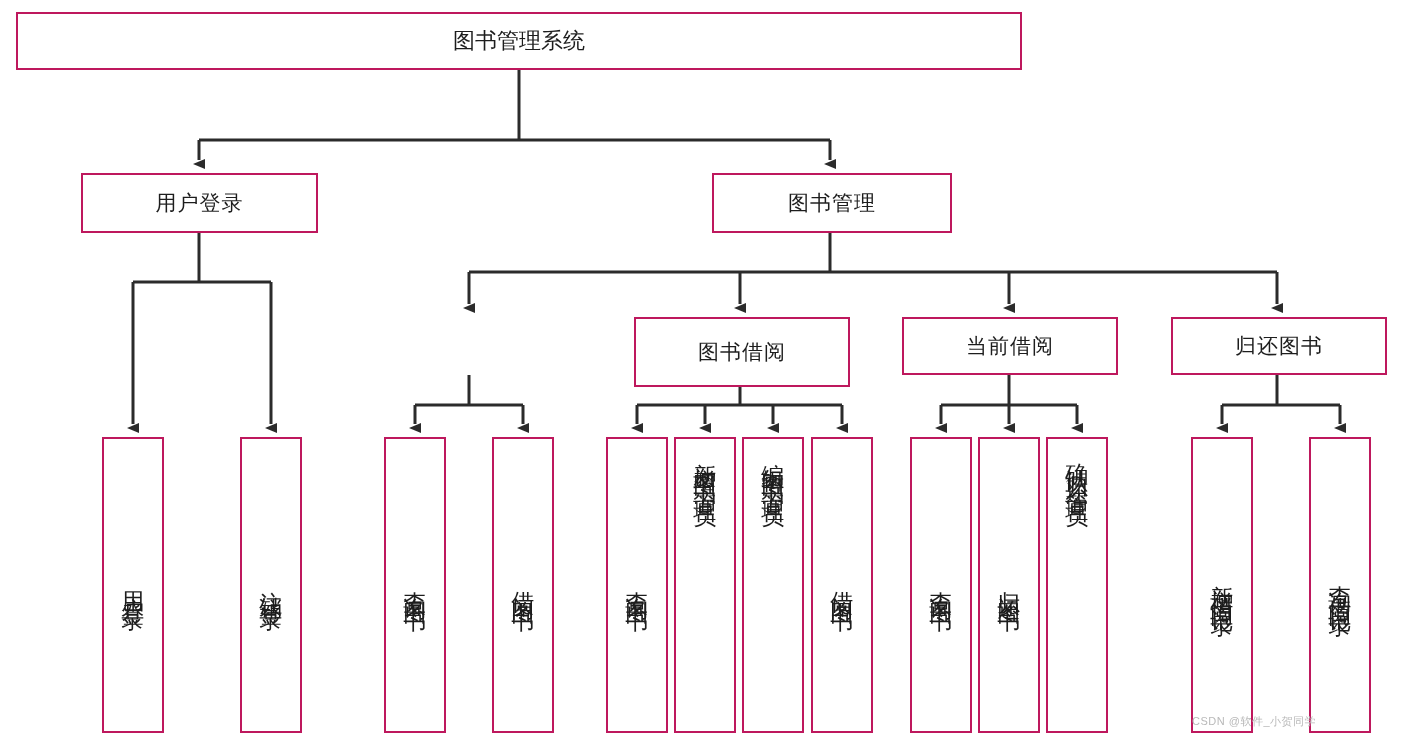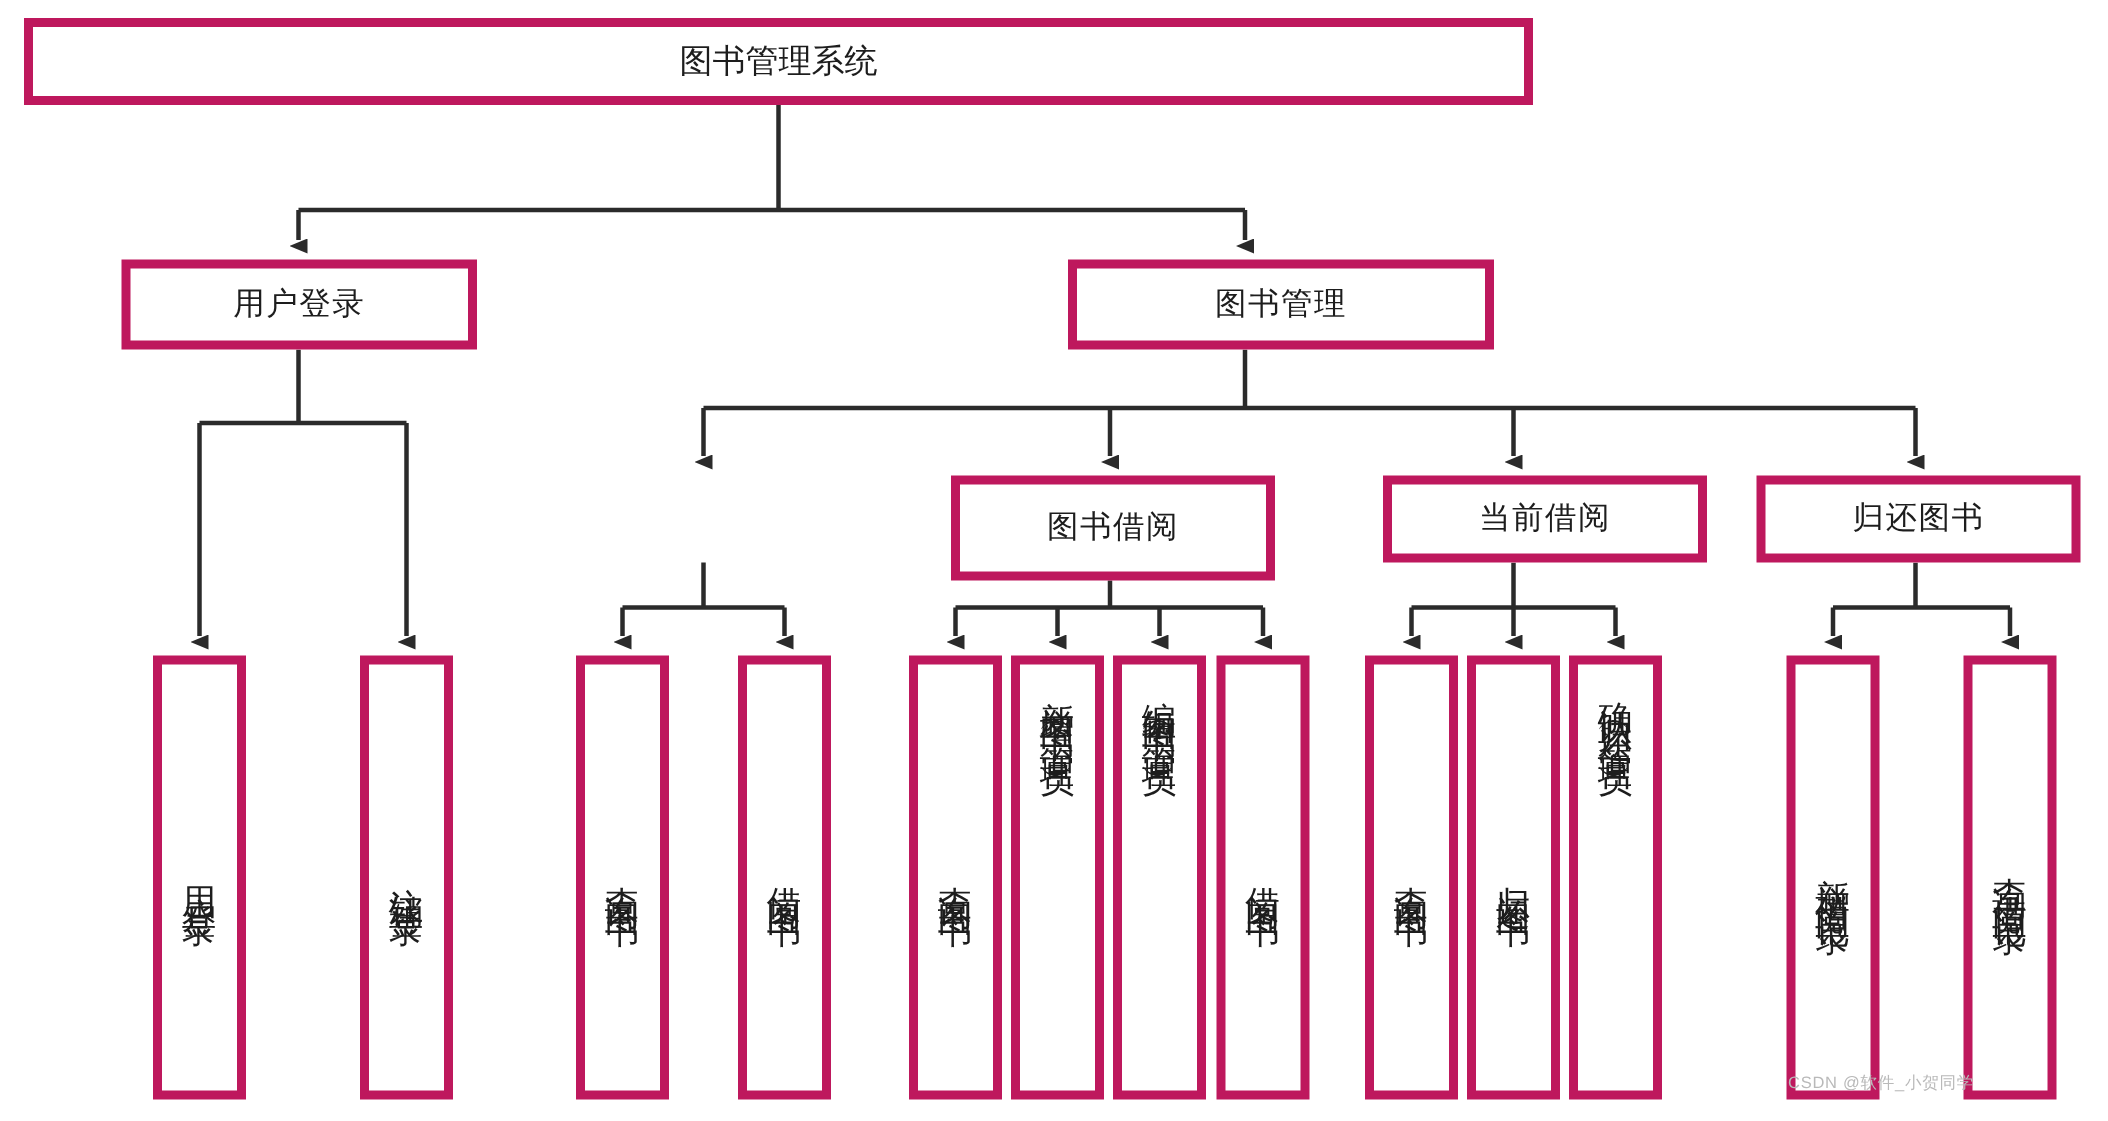--- a/index.html
+++ b/index.html
@@ -23,21 +23,21 @@
     left: 0;
     top: 0;
     width: 1405px;
     height: 747px;
     pointer-events: none;
   }
   .node {
     position: absolute;
     box-sizing: border-box;
     background: #ffffff;
-    border: 6px solid #be185d;
+    border: 2px solid #be185d;
     display: flex;
     align-items: center;
     justify-content: center;
     color: #1d1d1d;
     line-height: 1.15;
   }
   .node.horiz {
     font-size: 21px;
     letter-spacing: 1px;
   }
@@ -131,30 +131,30 @@
   </svg>
 
   <div class="node root" style="left:16px; top:12px; width:1006px; height:58px;">
     <span>图书管理系统</span>
   </div>
 
   <div class="node horiz" style="left:81px; top:173px; width:237px; height:60px;">
     <span>用户登录</span>
   </div>
 
-  <div class="node horiz" style="left:712px; top:173px; width:284px; height:60px;">
+  <div class="node horiz" style="left:712px; top:173px; width:240px; height:60px;">
     <span>图书管理</span>
   </div>
 
 
   <div class="node horiz" style="left:634px; top:317px; width:216px; height:70px;">
     <span>图书借阅</span>
   </div>
 
-  <div class="node horiz" style="left:902px; top:317px; width:216px; height:58px;margin-left:20px;">
+  <div class="node horiz" style="left:902px; top:317px; width:216px; height:58px;">
     <span>当前借阅</span>
   </div>
 
   <div class="node horiz" style="left:1171px; top:317px; width:216px; height:58px;">
     <span>归还图书</span>
   </div>
 
   <div class="node vert center" style="left:102px; top:437px; width:62px; height:296px;">
     <span class="vtext">用户登录</span>
   </div>

